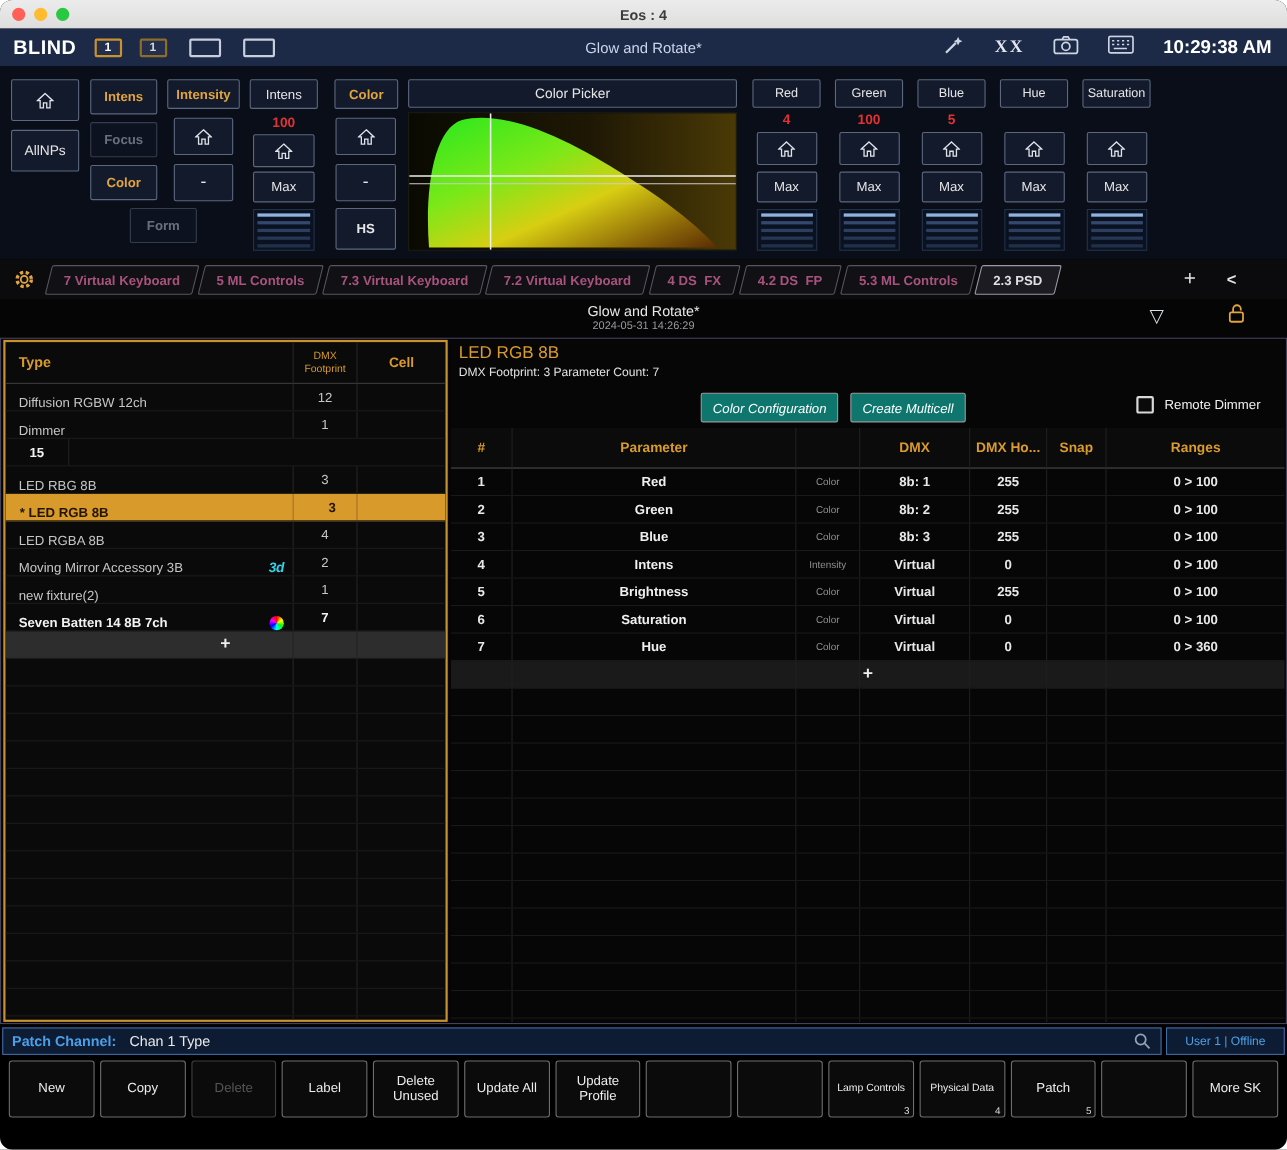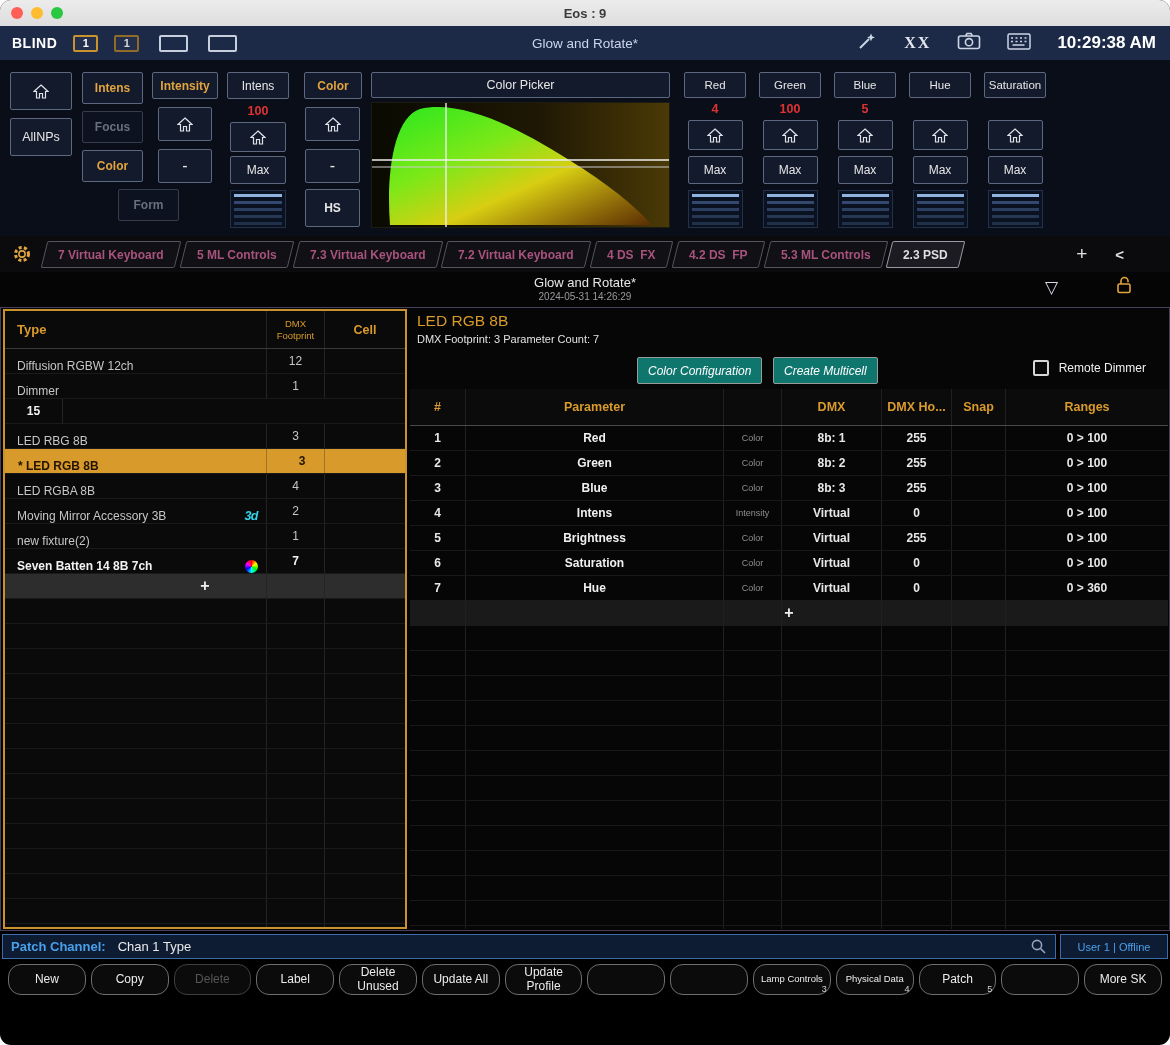--- a/index.html
+++ b/index.html
@@ -11,21 +11,21 @@
   .titlebar { position:absolute; top:0; left:0; right:0; height:26px;
     background:linear-gradient(#ececec,#dddddd); display:flex; align-items:center; justify-content:center;
     color:#3b3b3b; font-size:13px; font-weight:bold; }
   .traffic { position:absolute; left:11px; top:7px; display:flex; gap:8px; }
   .dot { width:12px; height:12px; border-radius:50%; }
   .dot.red { background:#ff5f57; } .dot.yellow { background:#febc2e; } .dot.green { background:#28c840; }
 
   
   .topnav { position:absolute; top:26px; left:0; right:0; height:34px; background:#1c2a47;
     display:flex; align-items:center; }
-  .mode { color:#fff; font-weight:bold; font-size:14px; margin-left:12px; letter-spacing:0.5px; }
+  .mode { color:#fff; font-weight:bold; font-size:18px; margin-left:12px; letter-spacing:0.5px; }
   .badge { width:25px; height:17px; border:2px solid #c8922e; border-radius:2px; margin-left:16px;
     display:flex; align-items:center; justify-content:center; color:#fff; font-size:11px; font-weight:bold; background:#232f4c; }
   .badge.dim2 { border-color:#8f6c28; color:#d8d8d8; }
   .bracket { width:29px; height:17px; border:2px solid #c7cedd; border-radius:2px; margin-left:20px; }
   .nav-title { position:absolute; left:50%; transform:translateX(-50%); color:#ccd6ec; font-size:13.5px; }
   .nav-right { margin-left:auto; display:flex; align-items:center; gap:26px; margin-right:14px; }
   .xx { font-family:"Liberation Serif", serif; font-weight:bold; font-size:16px; color:#e3e7f0; letter-spacing:2px; }
   .clock { color:#fff; font-weight:bold; font-size:17px; }
 
   
@@ -145,39 +145,39 @@
   .cmd-prompt { color:#4aa0e8; font-weight:bold; font-size:13px; margin-left:8px; }
   .cmd-value { color:#eaeaea; font-size:13px; margin-left:12px; }
   .cmd-search { margin-left:auto; margin-right:8px; display:flex; }
   .user-box { position:absolute; top:934px; right:2px; width:108px; height:25px;
     border:1px solid #3e6ca8; background:#0d1b33; color:#4aa0e8; font-size:11px;
     display:flex; align-items:center; justify-content:center; }
 
   
   .softkeys { position:absolute; top:963px; left:0; right:0; height:46px;
     display:flex; gap:5px; padding:1px 8px 0; }
-  .sk { flex:1; height:31px; border:1px solid #6e6e6e; border-radius:13px; background:#0b0b0b;
+  .sk { flex:1; height:52px; border:1px solid #6e6e6e; border-radius:3px; background:#0b0b0b;
     color:#ececec; font-size:12px; display:flex; align-items:center; justify-content:center;
     text-align:center; line-height:1.15; position:relative; }
   .sk.small { font-size:9.5px; }
   .sk.disabled { color:#565656; border-color:#3f3f3f; }
   .sknum { position:absolute; right:3px; bottom:0; font-size:9px; color:#d6d6d6; }
 </style>
 </head>
 <body>
 
 <div class="window">
 
   <div class="titlebar">
     <div class="traffic">
       <div class="dot red"></div>
       <div class="dot yellow"></div>
       <div class="dot green"></div>
     </div>
-    <span>Eos : 9</span>
+    <span>Eos : 4</span>
   </div>
 
   <div class="topnav">
     <span class="mode">BLIND</span>
     <div class="badge">1</div>
     <div class="badge dim2">1</div>
     <div class="bracket"></div>
     <div class="bracket"></div>
     <div class="nav-title">Glow and Rotate*</div>
     <div class="nav-right">

